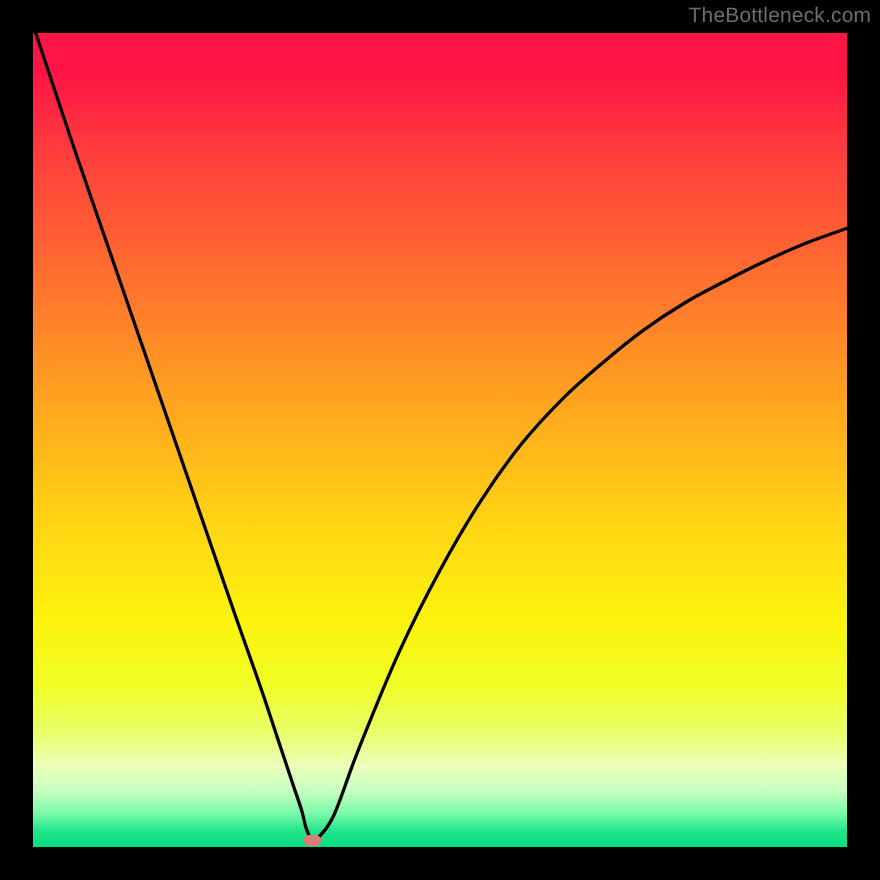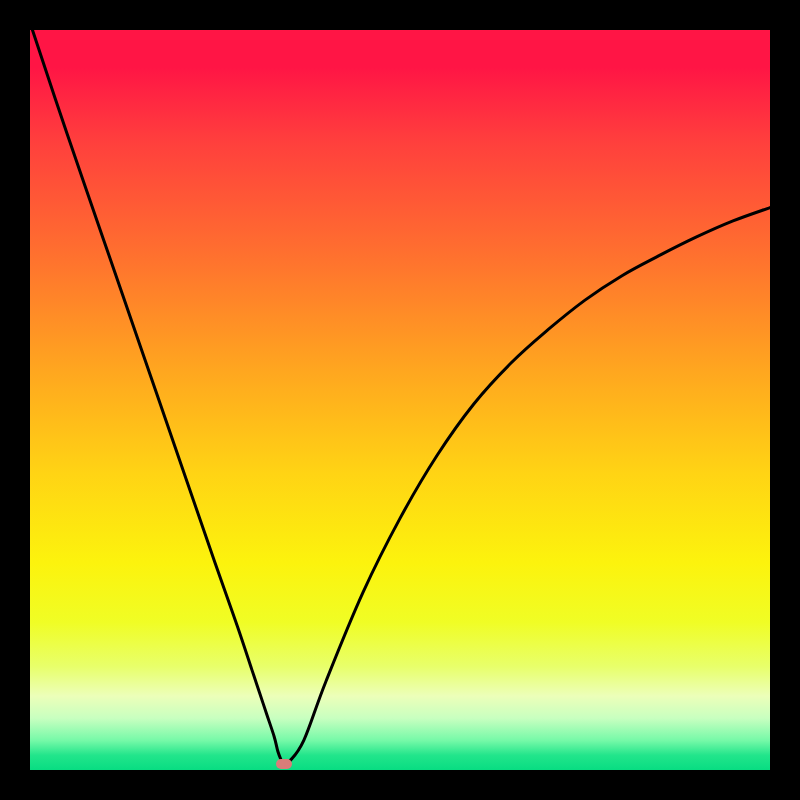--- a/index.html
+++ b/index.html
@@ -72,20 +72,21 @@
     border-radius: 9px;
     background: #d97d79;
     z-index: 4;
     transform: translate(-50%, -50%);
   }
 </style>
 </head>
 <body>
 
 <div class="frame">
+  <div class="watermark">TheBottleneck.com</div>
   <div class="plot">
     <div class="gradient"></div>
     <svg class="curve" viewBox="0 0 740 740" preserveAspectRatio="none">
       <path id="curve-path" fill="none" stroke="#000" stroke-width="3" stroke-linejoin="round" stroke-linecap="round" d="M 0.00 -7.40 C 6.66 12.58, 23.68 64.31, 37.00 103.60 C 50.32 142.89, 60.68 172.27, 74.00 210.90 C 87.32 249.53, 97.68 279.57, 111.00 318.20 C 124.32 356.83, 134.68 386.87, 148.00 425.50 C 161.32 464.13, 174.34 502.16, 185.00 532.80 C 195.66 563.44, 200.54 576.39, 207.20 595.70 C 213.86 615.01, 218.00 628.11, 222.00 640.10 C 226.00 652.09, 226.74 654.31, 229.40 662.30 C 232.06 670.29, 234.14 676.51, 236.80 684.50 C 239.46 692.49, 242.20 700.04, 244.20 706.70 C 246.20 713.36, 246.57 717.10, 247.90 721.50 C 249.23 725.90, 250.67 728.86, 251.60 731.12 C 252.53 733.38, 252.41 733.55, 253.08 734.08 C 253.75 734.61, 254.23 734.48, 255.30 734.08 C 256.37 733.68, 255.67 736.12, 259.00 731.86 C 262.33 727.60, 267.14 724.92, 273.80 710.40 C 280.46 695.88, 285.34 677.84, 296.00 651.20 C 306.66 624.56, 319.68 591.70, 333.00 562.40 C 346.32 533.10, 356.68 513.04, 370.00 488.40 C 383.32 463.76, 393.68 446.15, 407.00 425.50 C 420.32 404.85, 430.68 390.35, 444.00 373.70 C 457.32 357.05, 467.68 346.32, 481.00 333.00 C 494.32 319.68, 504.68 311.02, 518.00 299.70 C 531.32 288.38, 541.68 279.82, 555.00 270.10 C 568.32 260.38, 578.68 253.67, 592.00 245.68 C 605.32 237.69, 615.68 232.63, 629.00 225.70 C 642.32 218.77, 652.68 213.46, 666.00 207.20 C 679.32 200.94, 689.68 196.25, 703.00 190.92 C 716.32 185.59, 733.34 180.00, 740.00 177.60"></path>
     </svg>
     <div id="marker" class="marker" style="left: 253.82px; top: 734.08px;"></div>
   </div>
 </div>
 
 </body></html>

